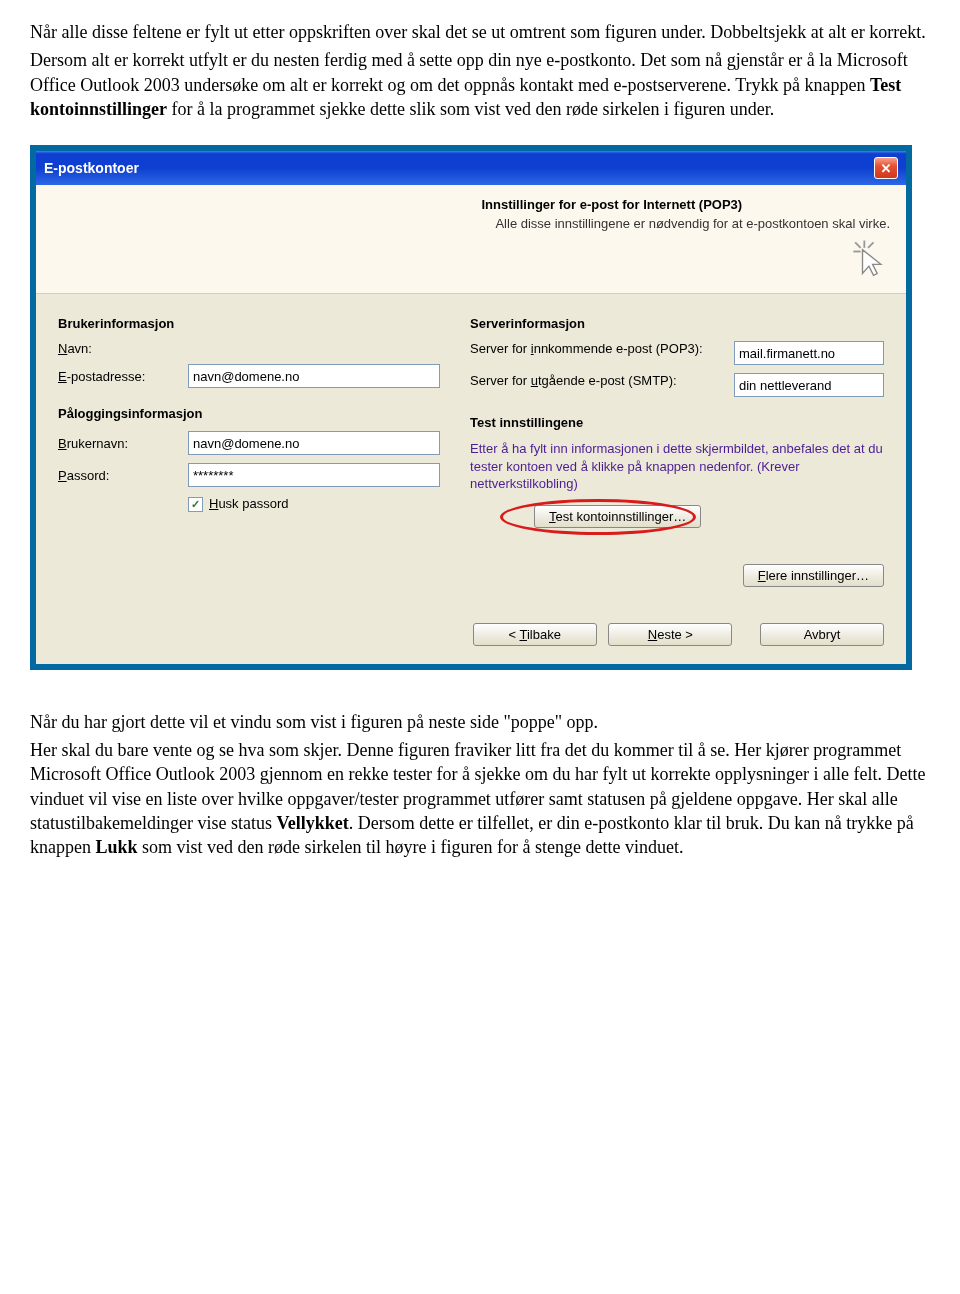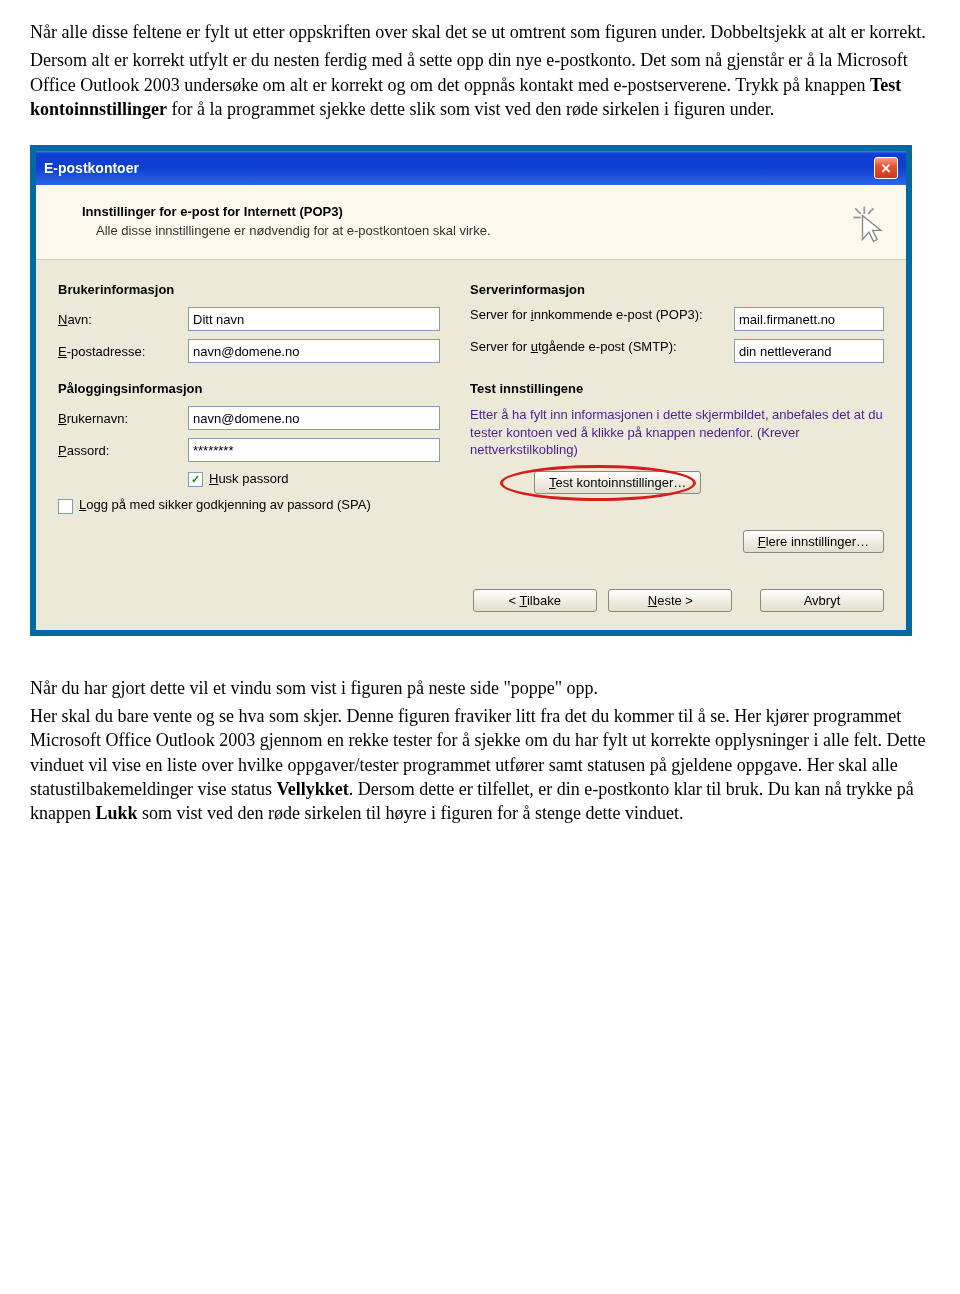--- a/index.html
+++ b/index.html
@@ -38,24 +38,25 @@
     border-radius: 3px;
     color: #fff;
     display: flex; align-items: center; justify-content: center;
     font-weight: bold;
     font-family: Arial, sans-serif;
     font-size: 13px;
   }
   .header-pane {
     background: #fdf8ee;
     border-bottom: 1px solid #d6cfb8;
-    padding: 12px 16px 14px 32px;
+    padding: 12px 16px 14px 12px;
     display: flex;
     justify-content: space-between;
-    align-items: center;
+    align-items: flex-end;
+    flex-direction: column;
   }
   .header-pane .title { font-weight: bold; margin-bottom: 4px; padding-left: 14px; }
   .header-pane .sub { padding-left: 28px; color: #333; }
   .cursor-icon {
     width: 44px; height: 44px;
     margin-top: 4px;
   }
   .body-pane {
     padding: 16px 22px 18px 22px;
     background: #ece9d8;
@@ -149,43 +150,38 @@
       <path d="M18 16 L18 42 L25 34 L30 44 L34 42 L29 32 L38 32 Z" fill="#fff" stroke="#888" stroke-width="1.5"></path>
     </svg>
   </div>
 
   <div class="body-pane">
     <div class="cols">
       <div class="col-left">
         <div class="section-h">Brukerinformasjon</div>
         <div class="field-row">
           <label><span class="u">N</span>avn:</label>
-          <input type="text" value="Ditt navn" style="">
         </div>
         <div class="field-row">
           <label><span class="u">E</span>-postadresse:</label>
           <input type="text" value="navn@domene.no" style="">
         </div>
 
         <div class="section-h" style="margin-top:18px">Påloggingsinformasjon</div>
         <div class="field-row">
           <label><span class="u">B</span>rukernavn:</label>
           <input type="text" value="navn@domene.no" style="">
         </div>
         <div class="field-row">
           <label><span class="u">P</span>assord:</label>
           <input type="text" value="********" style="">
         </div>
         <div class="chkrow">
           <span class="chk-box">✓</span>
           <span><span class="u">H</span>usk passord</span>
-        </div>
-        <div class="chkrow2">
-          <span class="chk-box"></span>
-          <span><span class="u">L</span>ogg på med sikker godkjenning av passord (SPA)</span>
         </div>
       </div>
 
       <div class="col-right">
         <div class="section-h">Serverinformasjon</div>
         <div class="srv-row">
           <label>Server for <span class="u">i</span>nnkommende e-post (POP3):</label>
           <input type="text" value="mail.firmanett.no" style="">
         </div>
         <div class="srv-row">

